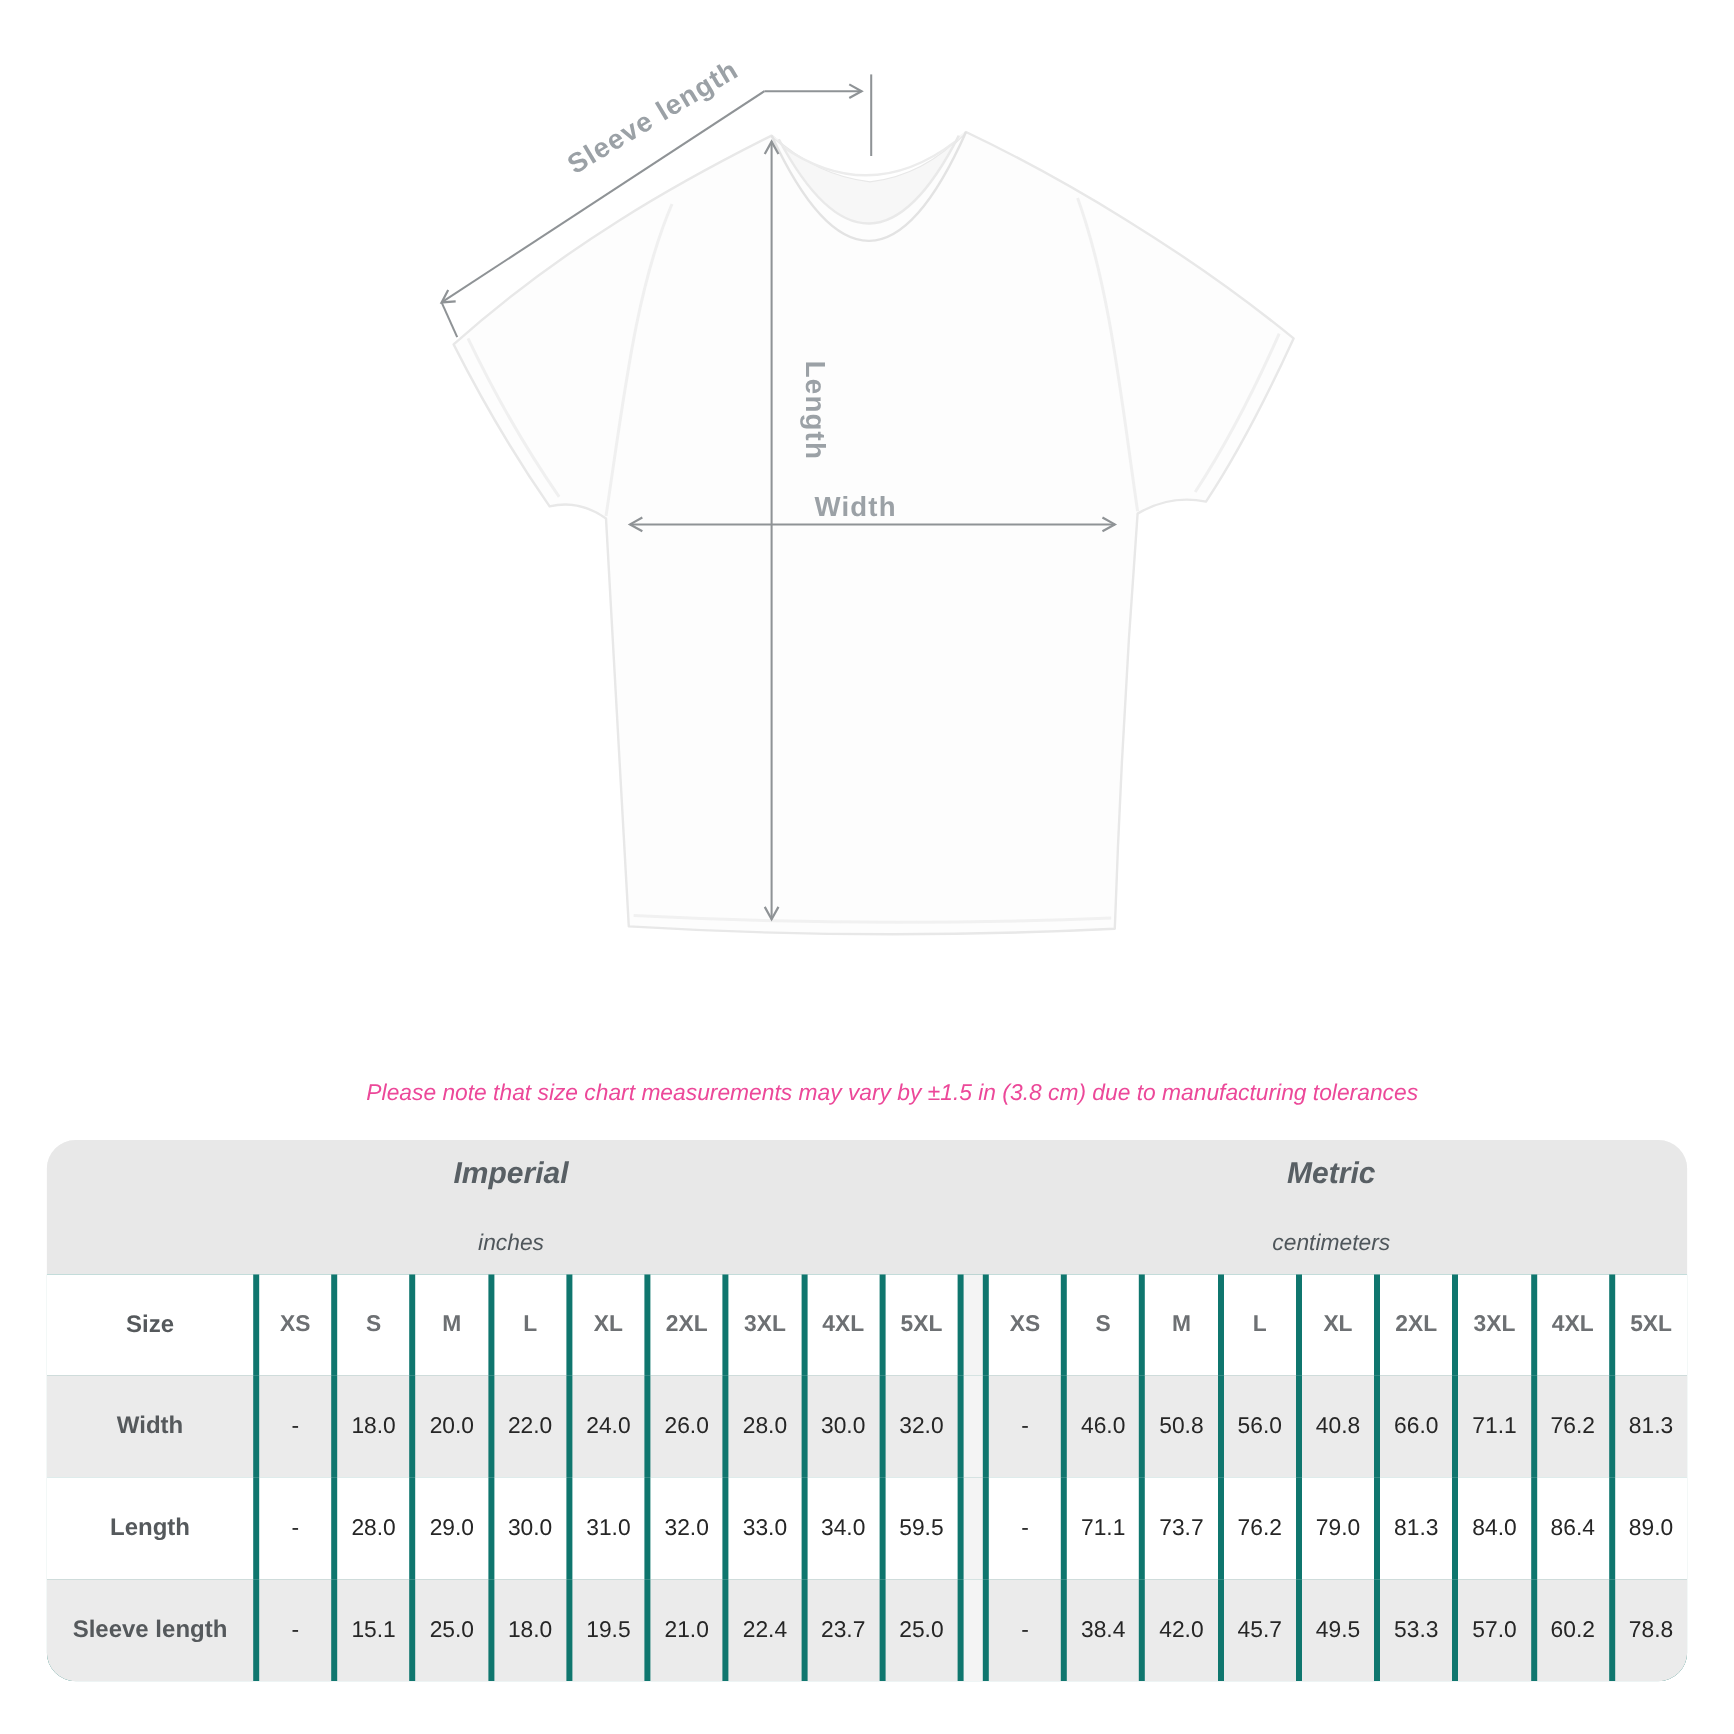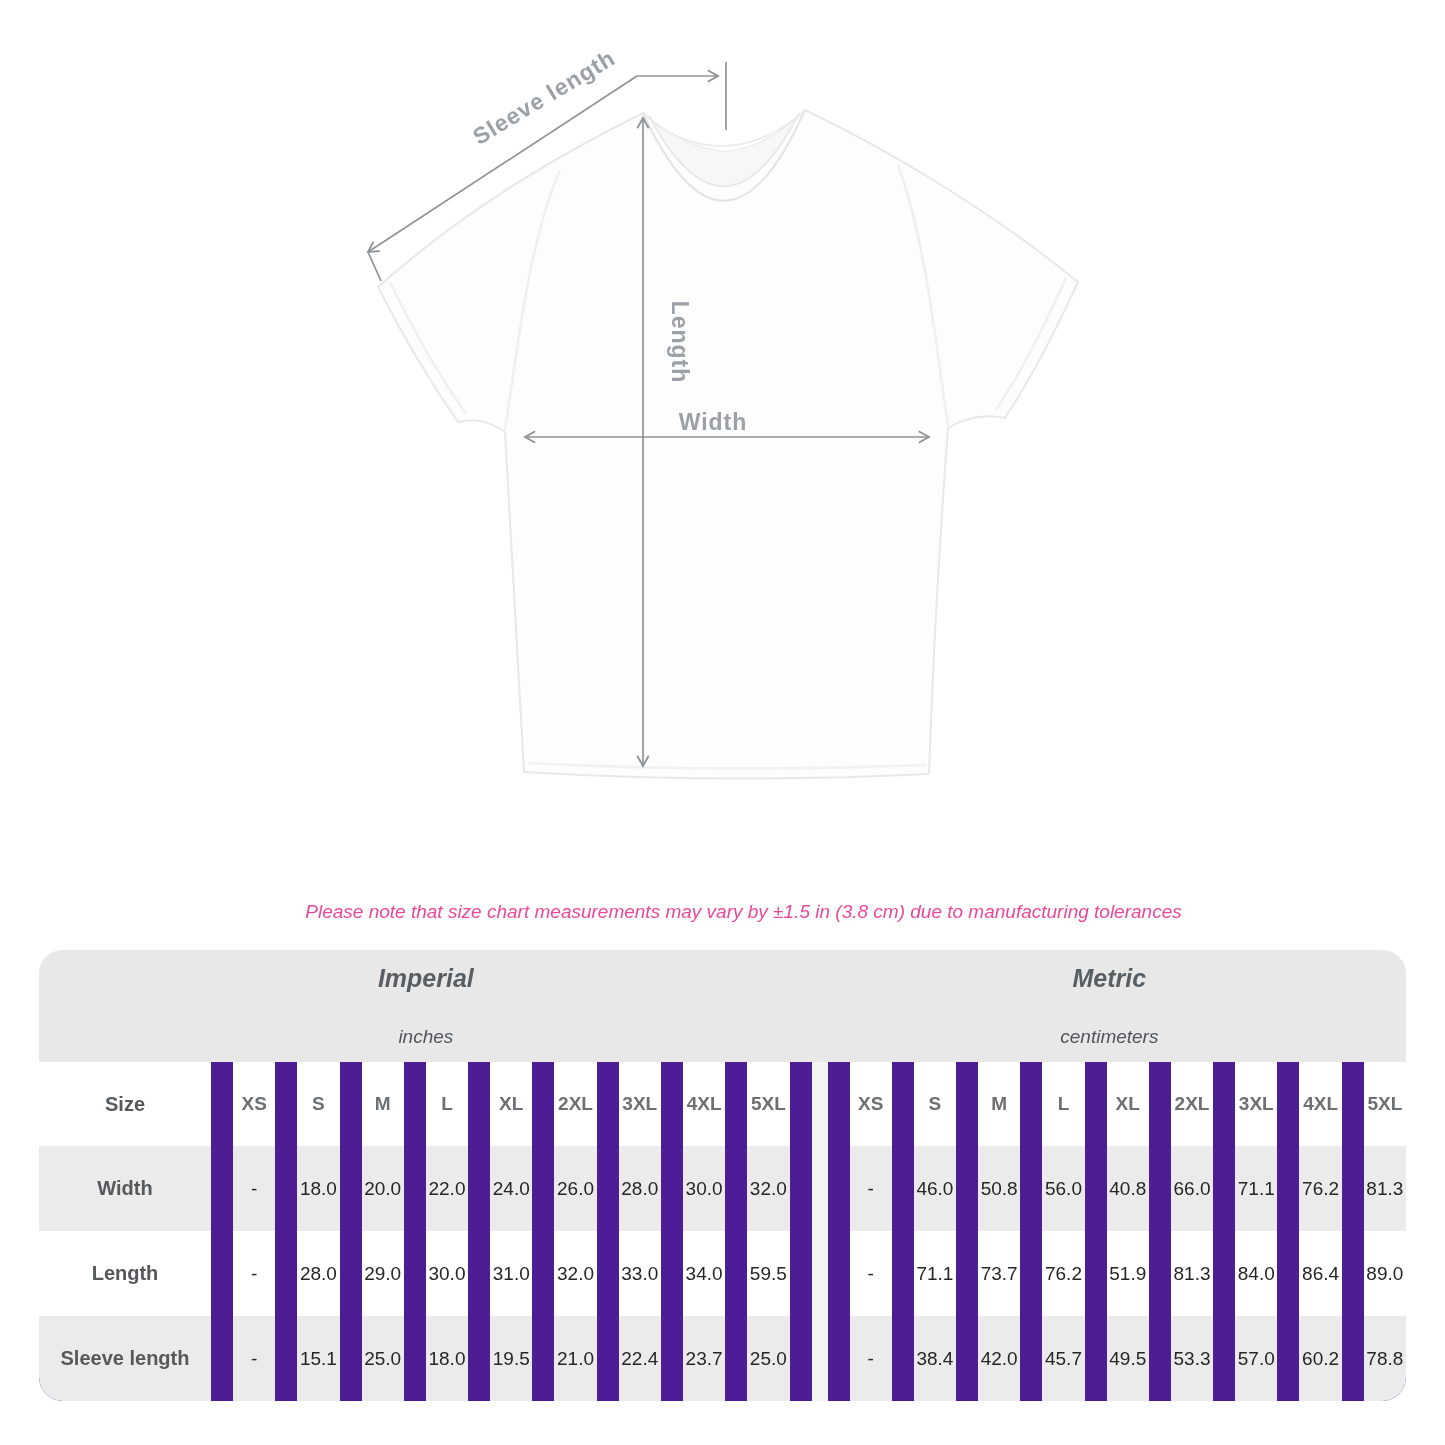--- a/index.html
+++ b/index.html
@@ -28,21 +28,21 @@
     border-radius:24px;overflow:hidden;background:#f4f4f4;
   }
   .unit-band{display:flex;height:112px;background:#e8e8e8;}
   .unit-cell{flex:0 0 56.6%;display:flex;flex-direction:column;align-items:center;justify-content:center;gap:9px;}
   .unit-cell.metric{flex:1;}
   .unit-name{font-size:25px;font-weight:bold;font-style:italic;color:#585f64;}
   .unit-sub{font-size:19px;font-style:italic;color:#4f565b;margin-top:24px;}
   .trow{
     display:grid;
     grid-template-columns:172px repeat(9,1fr) 16px repeat(9,1fr);
-    column-gap:22px;background:#4c1d95;
+    column-gap:5px;background:#0f766e;
   }
   .cell{
     display:flex;align-items:center;justify-content:center;
     background:#ffffff;height:85px;font-size:19px;color:#262626;
   }
   .trow.head .cell{height:84px;}
   .cell.spacer{background:#f4f4f4;}
   .cell.rlabel{font-weight:bold;font-size:20px;color:#55595c;}
   .cell.shead{font-weight:bold;font-size:19px;color:#6d7073;}
   .trow.striped .cell{background:#ebebeb;}
@@ -174,21 +174,21 @@
       <div class="cell">31.0</div>
       <div class="cell">32.0</div>
       <div class="cell">33.0</div>
       <div class="cell">34.0</div>
       <div class="cell">59.5</div>
       <div class="cell spacer"></div>
       <div class="cell">-</div>
       <div class="cell">71.1</div>
       <div class="cell">73.7</div>
       <div class="cell">76.2</div>
-      <div class="cell">51.9</div>
+      <div class="cell">79.0</div>
       <div class="cell">81.3</div>
       <div class="cell">84.0</div>
       <div class="cell">86.4</div>
       <div class="cell">89.0</div>
     </div>
 
     <div class="trow striped">
       <div class="cell rlabel">Sleeve length</div>
       <div class="cell">-</div>
       <div class="cell">15.1</div>

